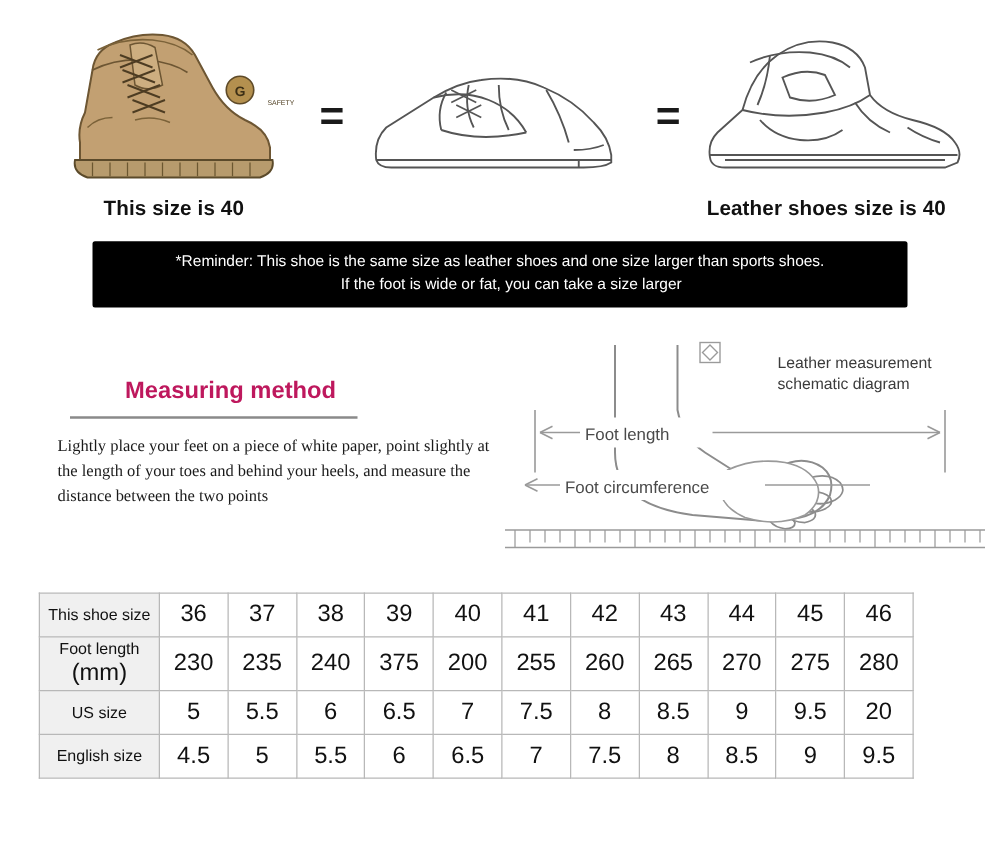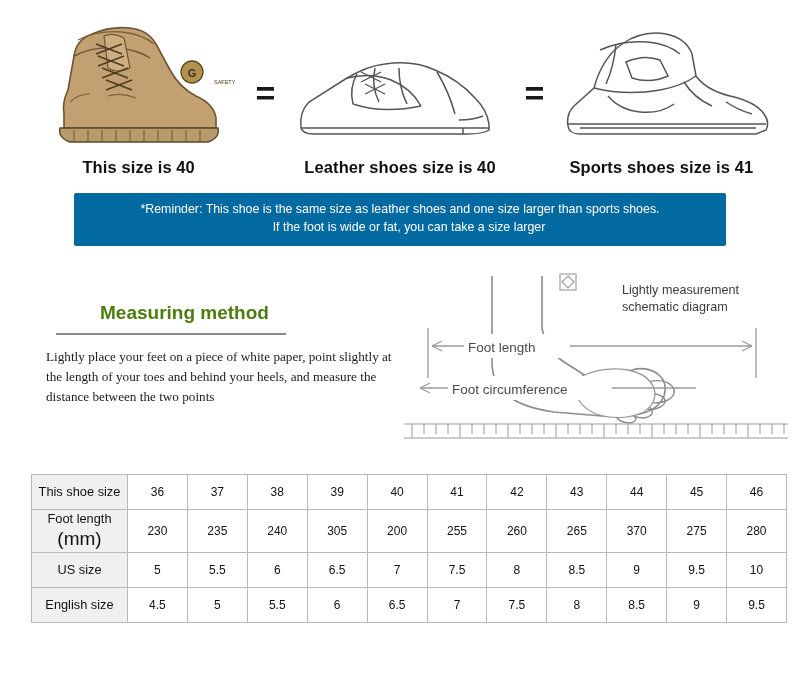--- a/index.html
+++ b/index.html
@@ -52,21 +52,21 @@
     font-size: 16.5px;
     font-weight: 700;
     color: #111;
     letter-spacing: .1px;
   }
 
   
   .reminder {
     margin: 16px auto 0 auto;
     width: 652px;
-    background: #0369a1;
+    background: #000000;
     color: #ffffff;
     border-radius: 2px;
     padding: 8px 18px 9px 18px;
     font-size: 12.4px;
     line-height: 1.45;
   }
   .reminder .line1 { text-align: center; }
   .reminder .line2 { text-align: center; padding-left: 18px; }
 
   
@@ -77,21 +77,21 @@
   }
   .measure-left {
     position: absolute;
     left: 46px;
     top: 42px;
     width: 360px;
   }
   .measure-title {
     font-size: 19px;
     font-weight: 700;
-    color: #4d7c0f;
+    color: #be185d;
     padding-left: 54px;
   }
   .measure-rule {
     margin: 9px 0 12px 0;
     width: 230px;
     height: 2px;
     background: #8a8a8a;
     margin-left: 10px;
   }
   .measure-body {
@@ -115,30 +115,30 @@
     font-size: 12.6px;
     color: #3c3c3c;
     line-height: 1.35;
   }
 
   
   .size-table {
     position: absolute;
     left: 31px;
     top: 474px;
-    width: 756px;
+    width: 700px;
     border-collapse: collapse;
     table-layout: fixed;
     padding-left: 31px;
   }
   .size-table td {
     border: 1px solid #b8b8b8;
     text-align: center;
     height: 35px;
-    font-size: 12px;
+    font-size: 19px;
     color: #111;
   }
   .size-table td.rowhead {
     background: #f0f0f0;
     font-size: 12.8px;
     width: 96px;
     color: #111;
     line-height: 1.25;
   }
   .size-table td.rowhead small { display: block; font-size: 19px; }
@@ -234,21 +234,20 @@
         <path d="M12 114 L210 114"></path>
         <path d="M24 118 L200 118"></path>
       </g>
     </svg>
   </div>
 </div>
 
 <div class="labels-row">
   <div class="label-cell">This size is 40</div>
   <div class="label-cell">Leather shoes size is 40</div>
-  <div class="label-cell">Sports shoes size is 41</div>
 </div>
 
 <div class="reminder">
   <div class="line1">*Reminder: This shoe is the same size as leather shoes and one size larger than sports shoes.</div>
   <div class="line2">If the foot is wide or fat, you can take a size larger</div>
 </div>
 
 <div class="measure-section">
 
   <div class="measure-left">
@@ -328,21 +327,21 @@
           <path d="M376 158 L376 168"></path>
           <path d="M388 158 L388 168"></path>
       </g>
 
       <g>
         <rect x="164" y="8" width="16" height="16" fill="none" stroke="#9a9a9a" stroke-width="1.1"></rect>
         <path d="M172 10 L178 16 L172 22 L166 16 Z" fill="none" stroke="#9a9a9a" stroke-width="1.1"></path>
       </g>
     </svg>
     <div class="diagram-note">
-      <div>Lightly measurement</div>
+      <div>Leather measurement</div>
       <div>schematic diagram</div>
     </div>
   </div>
 </div>
 
 <table class="size-table">
   <tbody>
     <tr>
       <td class="rowhead">This shoe size</td>
       <td>36</td>
@@ -358,42 +357,42 @@
       <td>46</td>
     </tr>
     <tr class="tall">
       <td class="rowhead">
         <span>Foot length</span>
         <small>(mm)</small>
       </td>
       <td>230</td>
       <td>235</td>
       <td>240</td>
-      <td>305</td>
+      <td>375</td>
       <td>200</td>
       <td>255</td>
       <td>260</td>
       <td>265</td>
-      <td>370</td>
+      <td>270</td>
       <td>275</td>
       <td>280</td>
     </tr>
     <tr>
       <td class="rowhead">US size</td>
       <td>5</td>
       <td>5.5</td>
       <td>6</td>
       <td>6.5</td>
       <td>7</td>
       <td>7.5</td>
       <td>8</td>
       <td>8.5</td>
       <td>9</td>
       <td>9.5</td>
-      <td>10</td>
+      <td>20</td>
     </tr>
     <tr>
       <td class="rowhead">English size</td>
       <td>4.5</td>
       <td>5</td>
       <td>5.5</td>
       <td>6</td>
       <td>6.5</td>
       <td>7</td>
       <td>7.5</td>

